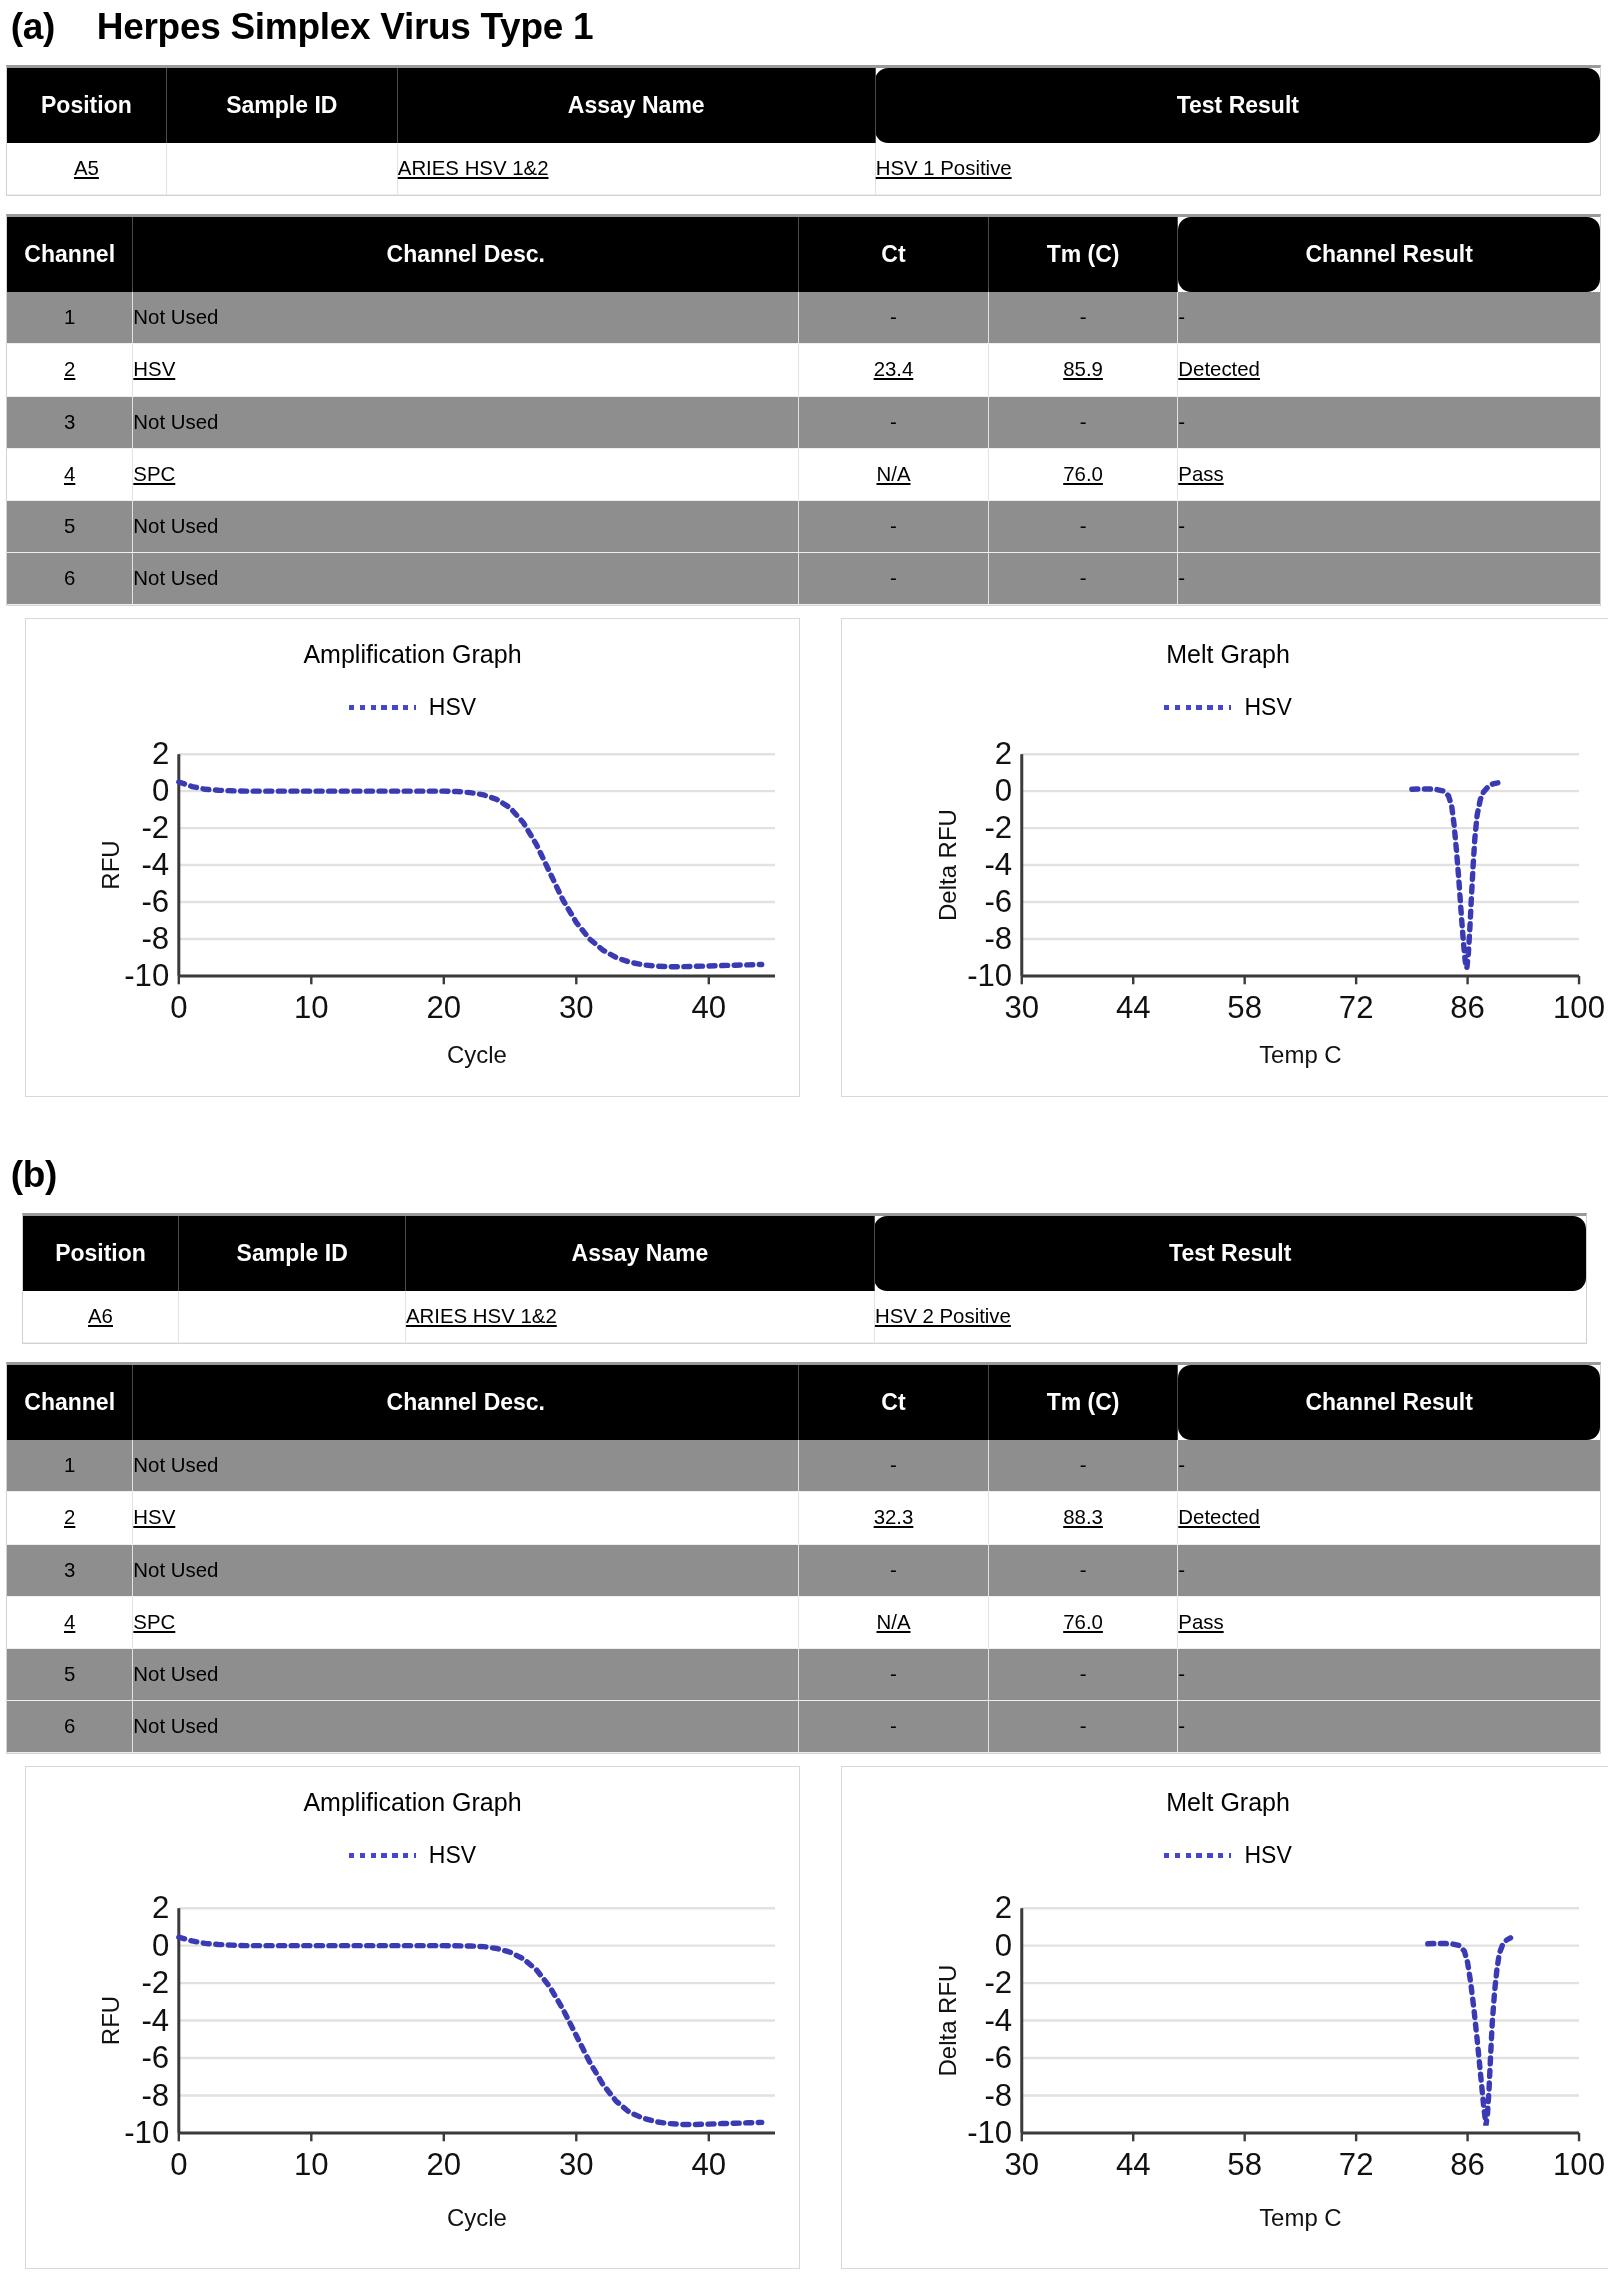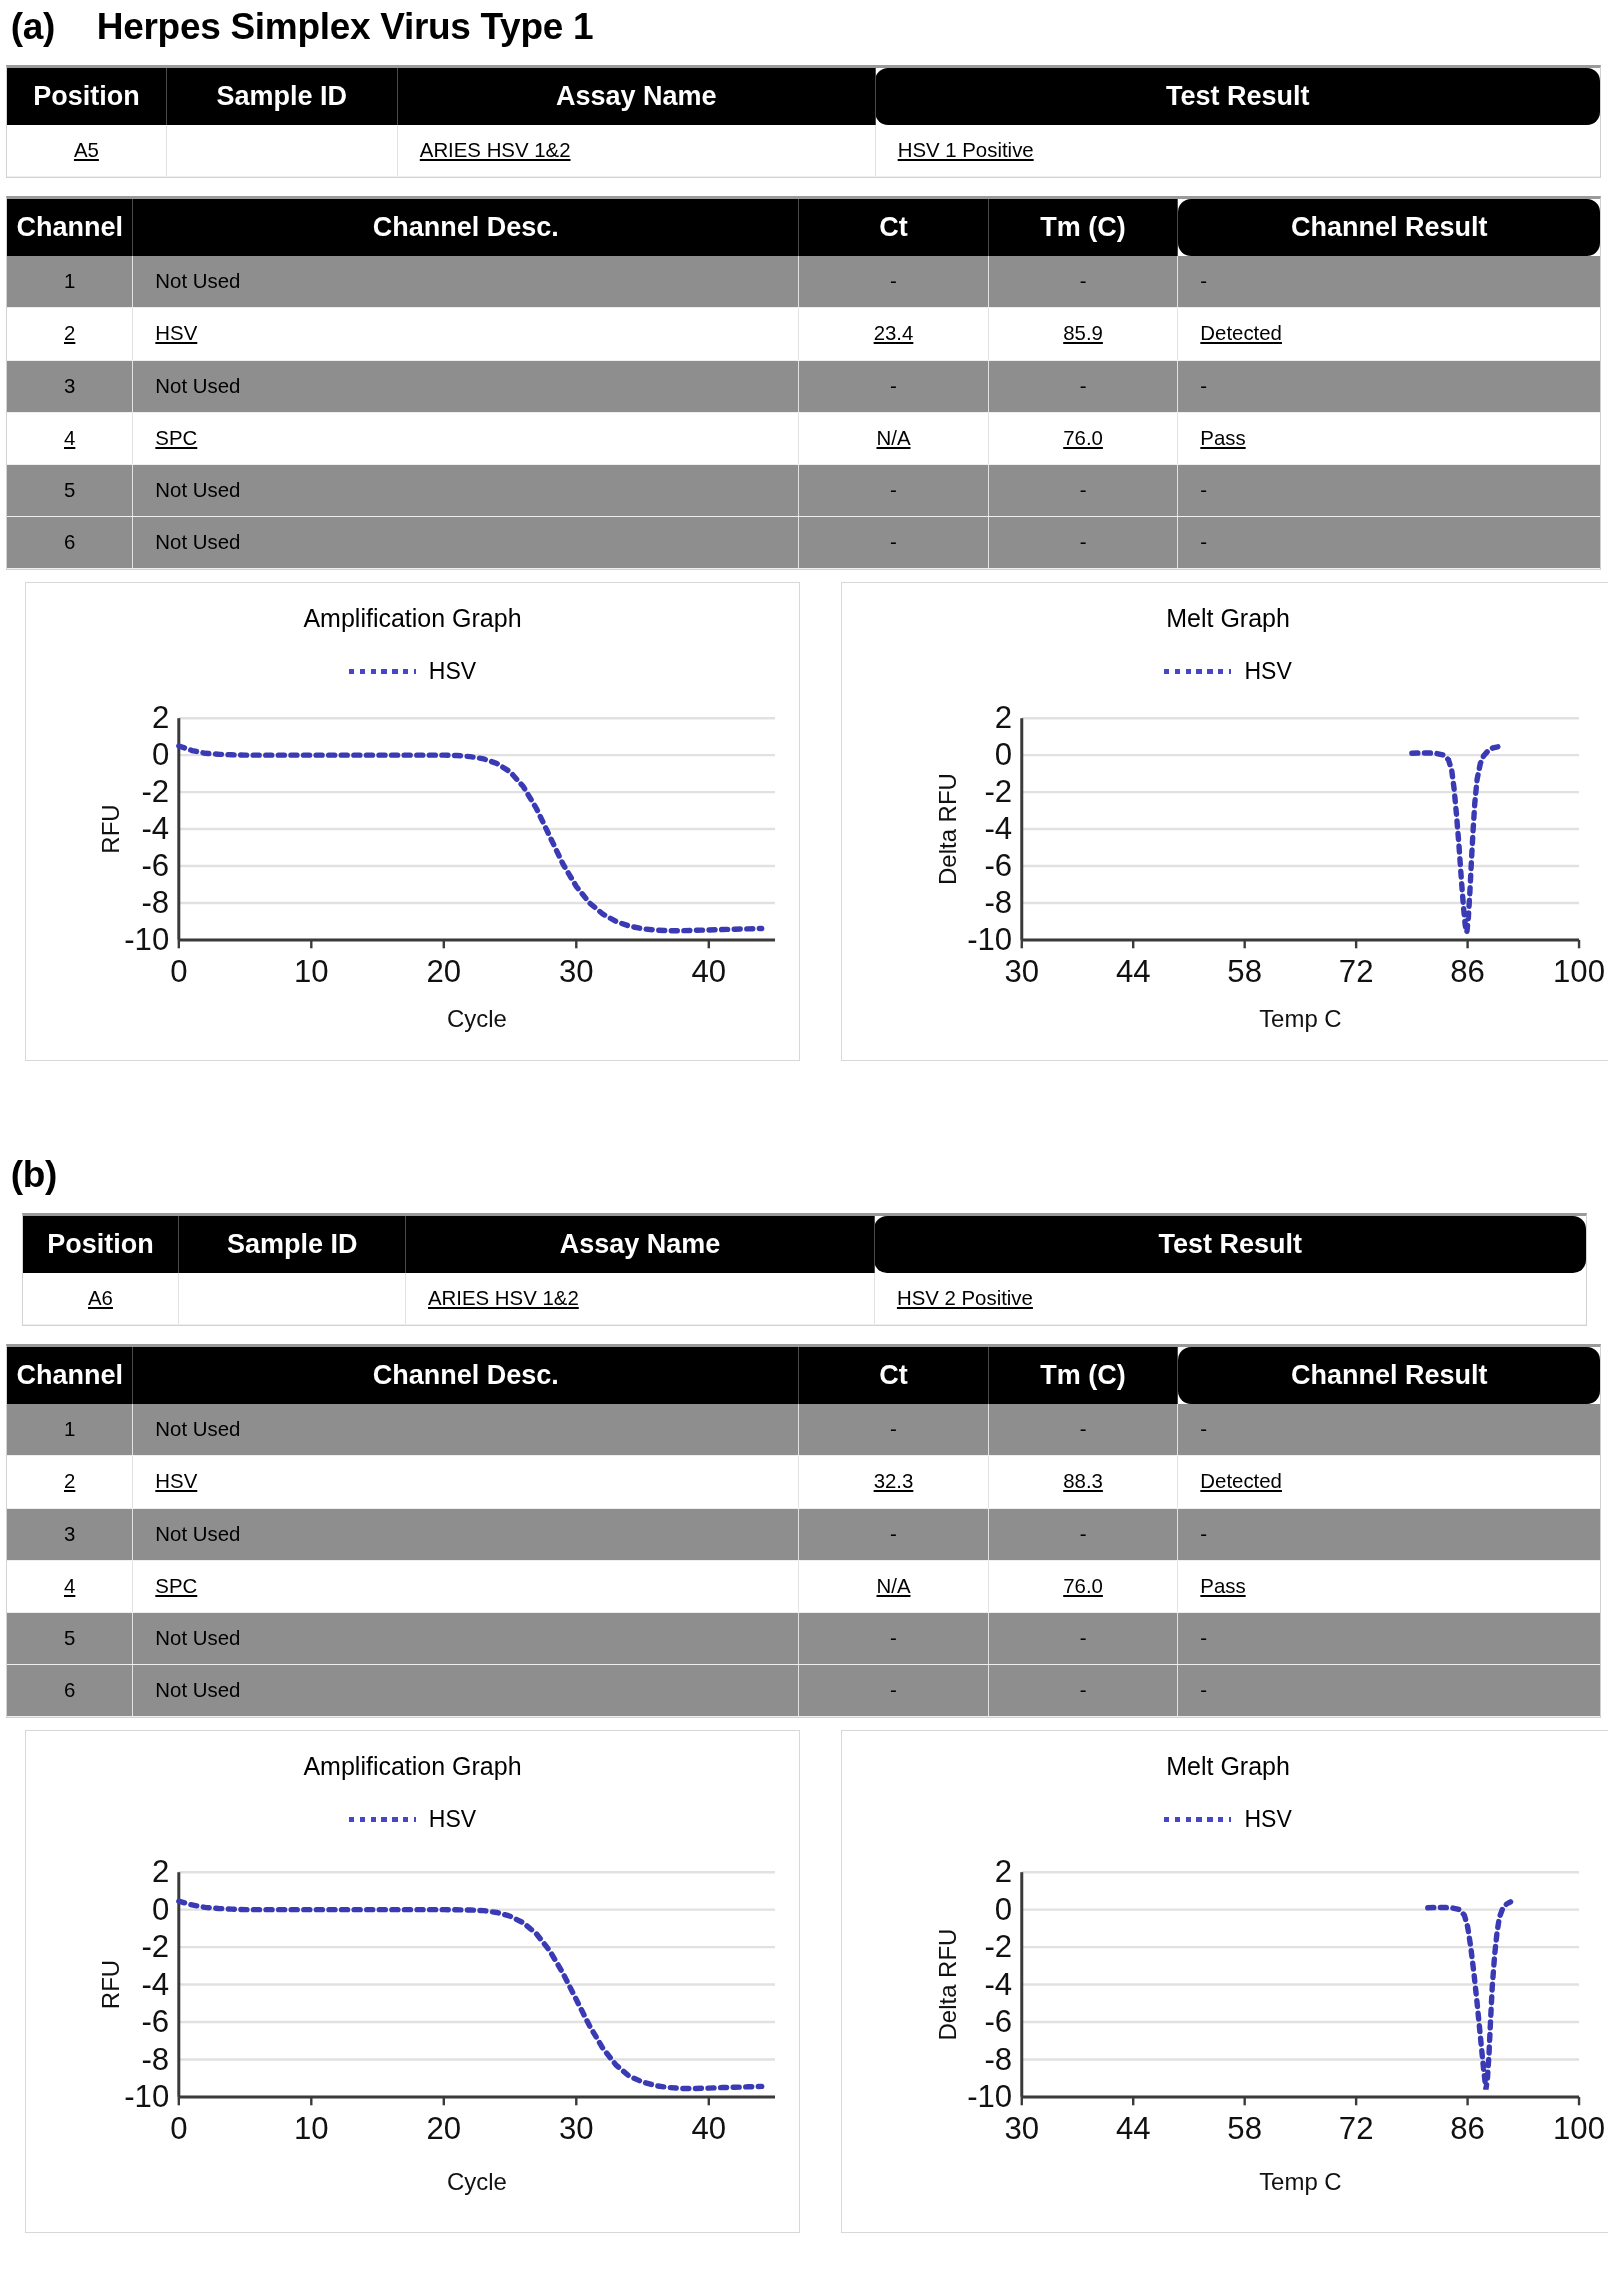--- a/index.html
+++ b/index.html
@@ -20,35 +20,35 @@
 
   
   table{border-collapse:collapse;table-layout:fixed;width:100%;
         font-size:20.4px;background:#fff;}
   .tbl-wrap{
     border:1.8px solid #d2d2d2;border-top:3px solid #9a9a9a;
     background:#fff;box-sizing:border-box;
   }
   thead th{
     background:#000;color:#fff;font-weight:bold;
-    font-size:27px;padding:13px 0;
+    font-size:23px;padding:24px 0;
     border-right:1.8px solid #4a4a4a;
     text-align:center;vertical-align:middle;
   }
   thead th:last-child{border-right:none;border-radius:13px;}
   tbody td{
     padding:9.6px 0;height:32px;vertical-align:middle;
     border-right:1.8px solid #e2e2e2;
     border-bottom:1.8px solid #efefef;
   }
   tbody td:last-child{border-right:none;}
   tbody tr.alt td{background:#8e8e8e;}
   tbody tr.norm td{background:#fff;text-decoration:underline;}
   .c-center{text-align:center;}
-  .c-left{text-align:left;padding-left:22px;margin-top:48px;}
+  .c-left{text-align:left;padding-left:0;margin-top:48px;}
 
   
   .summary col.c1{width:10.0%}
   .summary col.c2{width:14.5%}
   .summary col.c3{width:30.0%}
   .summary col.c4{width:45.5%}
 
   
   .channels col.c1{width:7.9%}
   .channels col.c2{width:41.8%}

